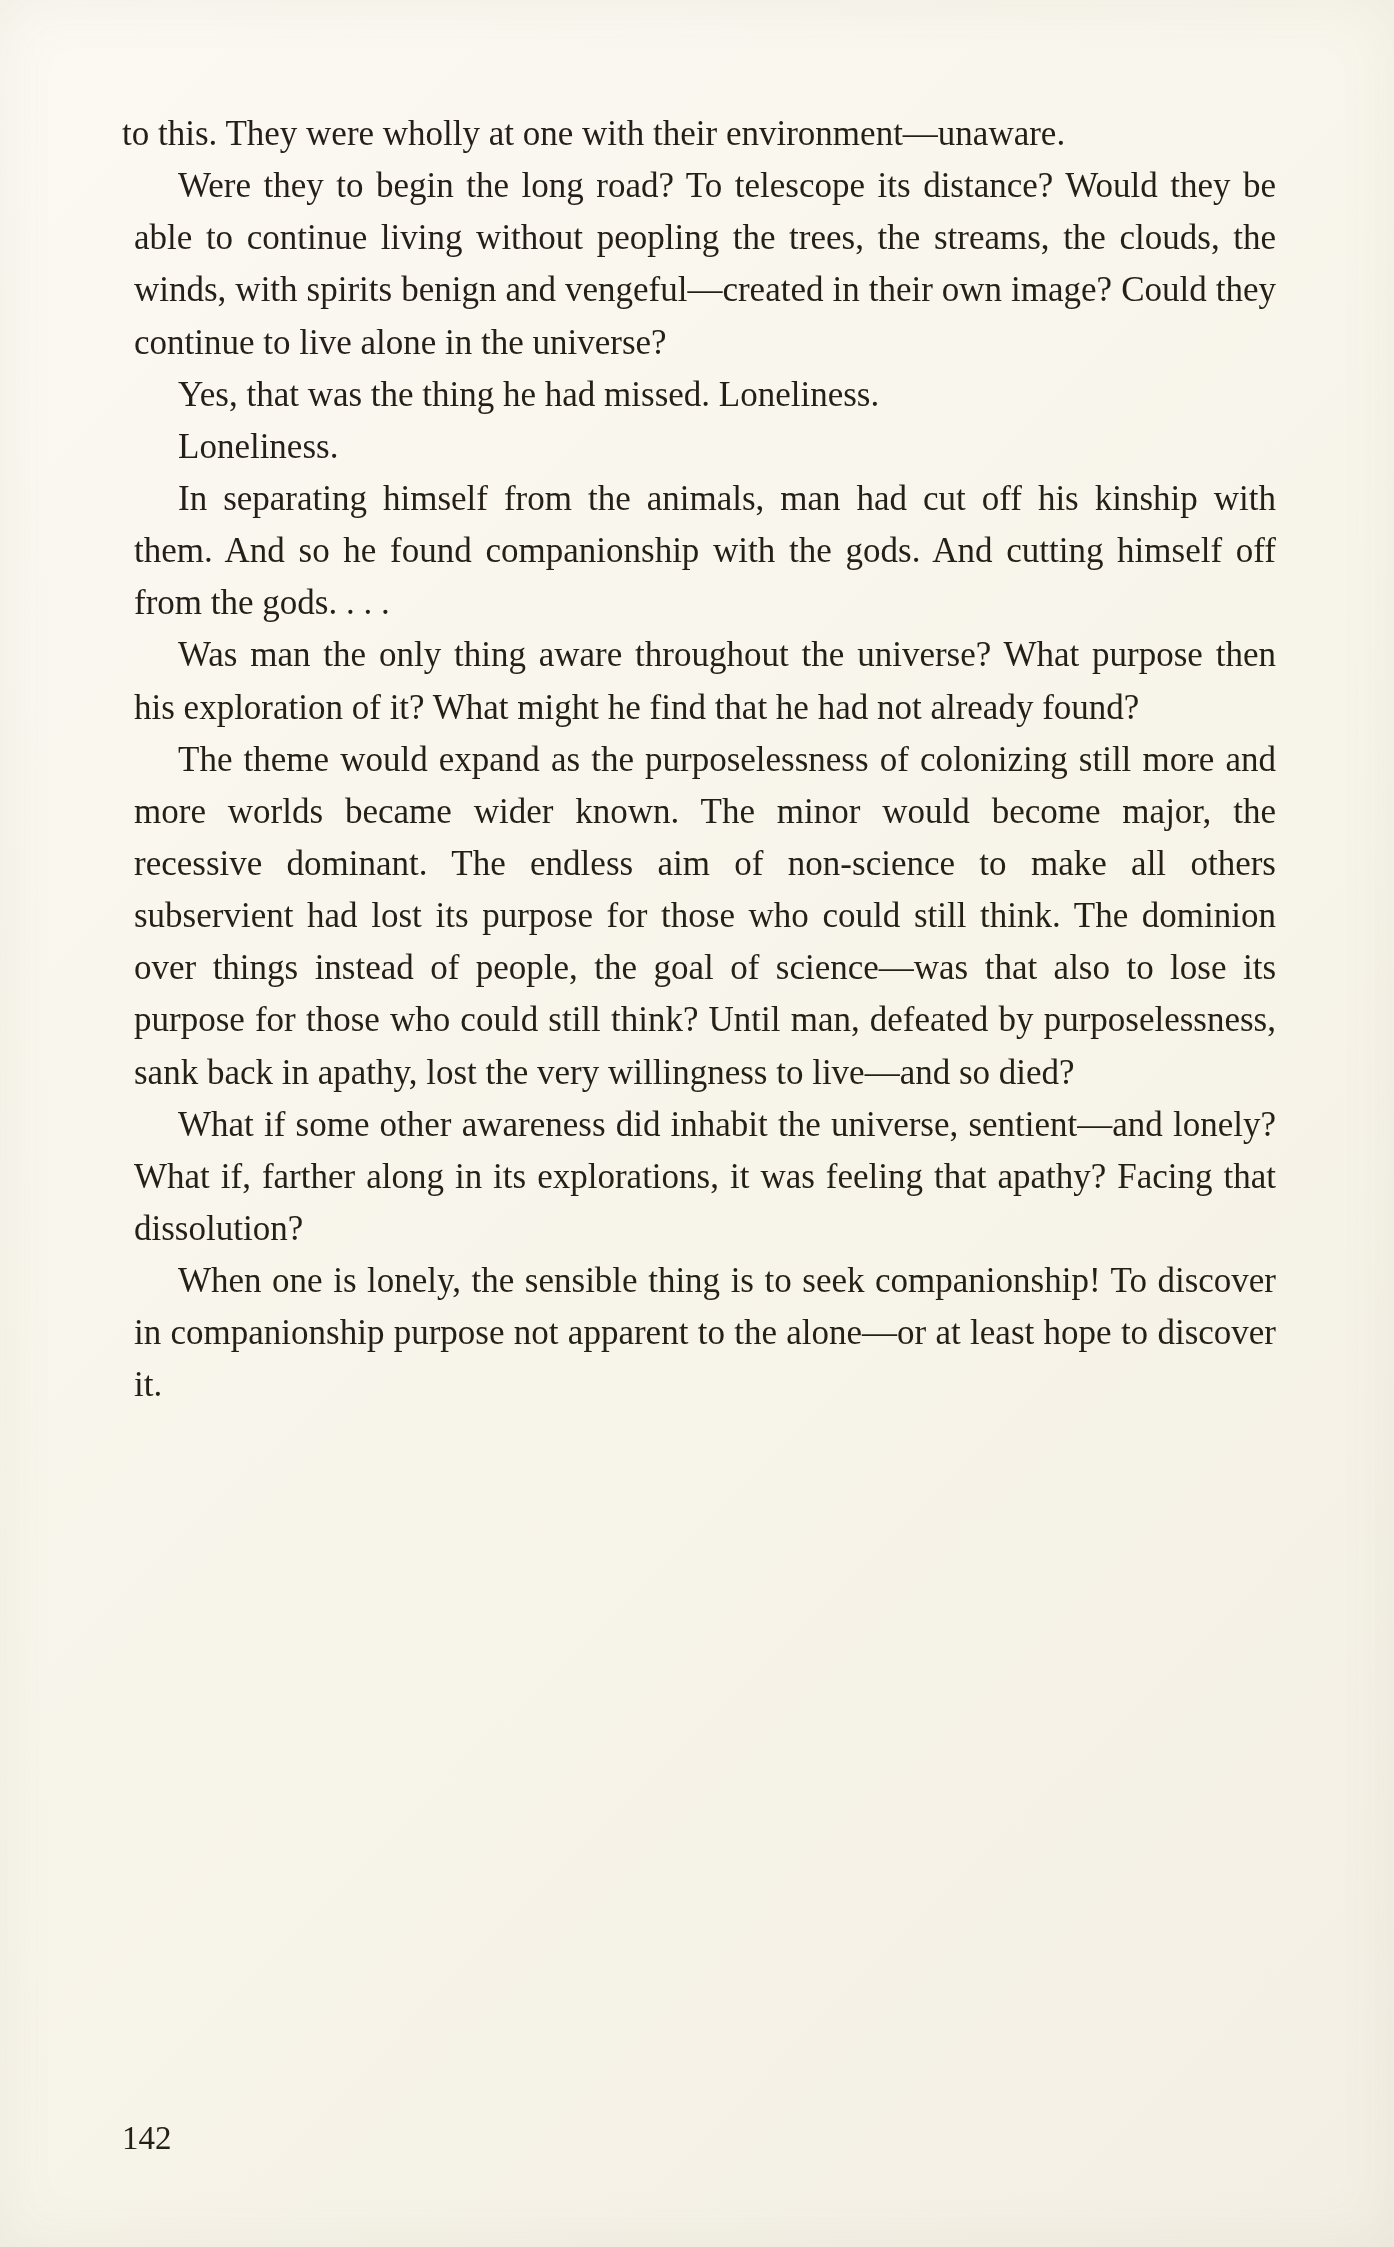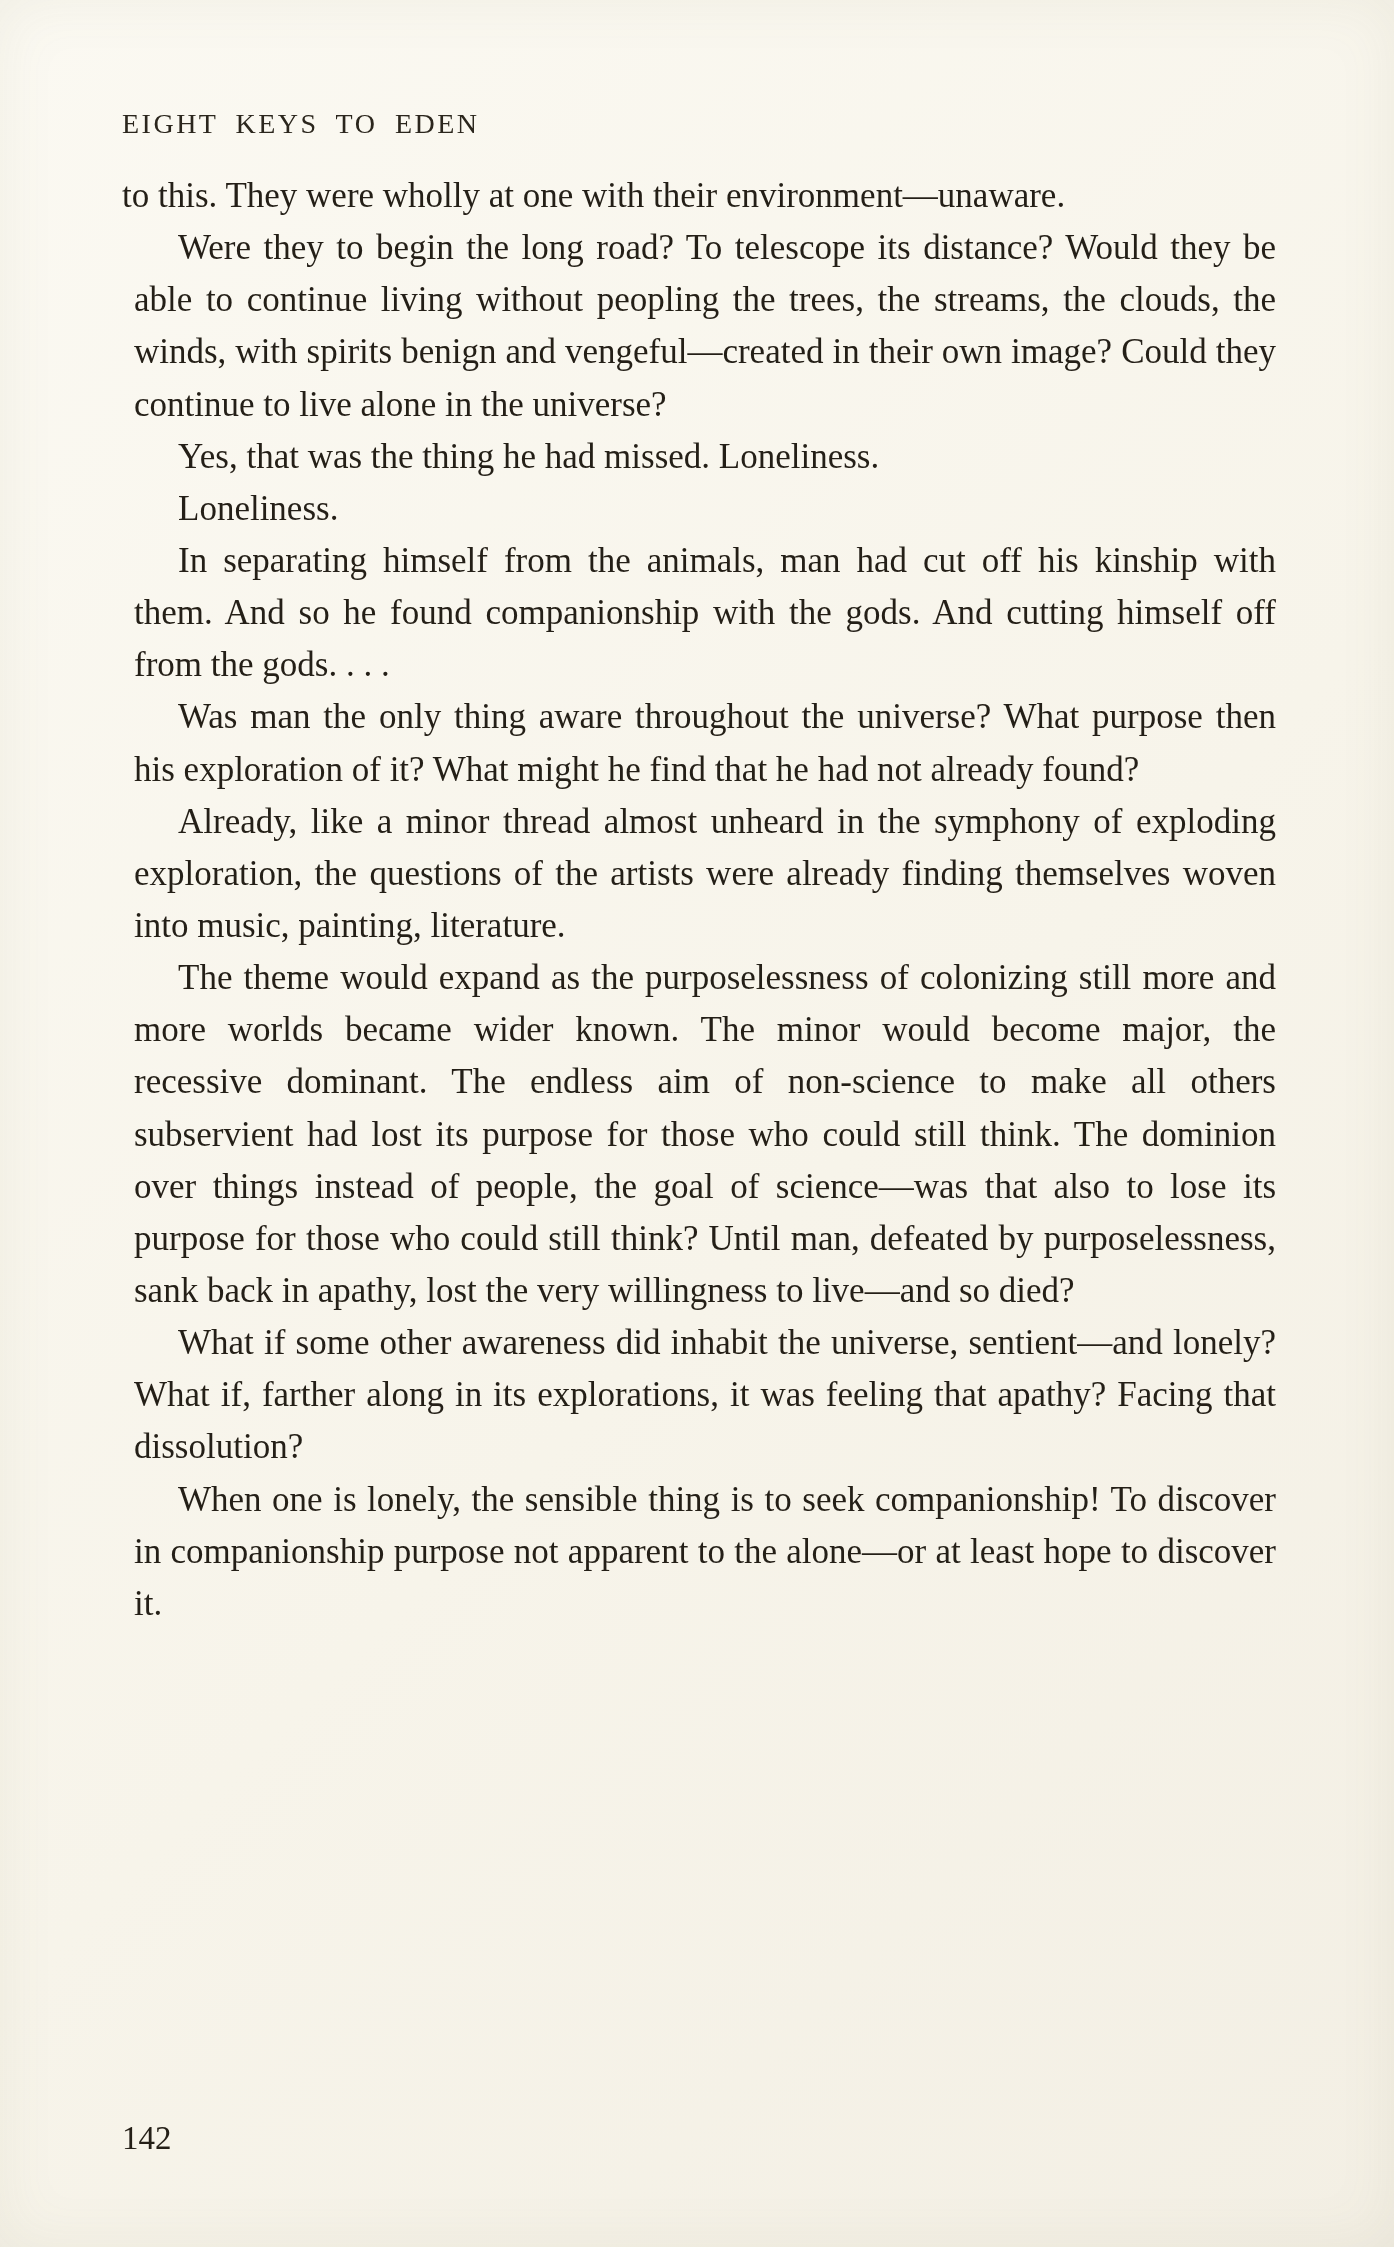--- a/index.html
+++ b/index.html
@@ -50,29 +50,27 @@
     left: 122px;
     bottom: 90px;
     font-size: 33px;
     color: #241f17;
   }
 </style>
 </head>
 <body>
 
 <div class="page">
-  <div class="running-header">EIGHT KEYS TO EDEN</div>
 
   <div class="body-text">
       <p>to this. They were wholly at one with their environment—unaware.</p>
       <p class="indent">Were they to begin the long road? To telescope its distance? Would they be able to continue living without peopling the trees, the streams, the clouds, the winds, with spirits benign and vengeful—created in their own image? Could they continue to live alone in the universe?</p>
       <p class="indent">Yes, that was the thing he had missed. Loneliness.</p>
       <p class="indent">Loneliness.</p>
       <p class="indent">In separating himself from the animals, man had cut off his kinship with them. And so he found companionship with the gods. And cutting himself off from the gods. . . .</p>
       <p class="indent">Was man the only thing aware throughout the universe? What purpose then his exploration of it? What might he find that he had not already found?</p>
-      <p class="indent">Already, like a minor thread almost unheard in the symphony of exploding exploration, the questions of the artists were already finding themselves woven into music, painting, literature.</p>
       <p class="indent">The theme would expand as the purposelessness of colonizing still more and more worlds became wider known. The minor would become major, the recessive dominant. The endless aim of non-science to make all others subservient had lost its purpose for those who could still think. The dominion over things instead of people, the goal of science—was that also to lose its purpose for those who could still think? Until man, defeated by purposelessness, sank back in apathy, lost the very willingness to live—and so died?</p>
       <p class="indent">What if some other awareness did inhabit the universe, sentient—and lonely? What if, farther along in its explorations, it was feeling that apathy? Facing that dissolution?</p>
       <p class="indent">When one is lonely, the sensible thing is to seek companionship! To discover in companionship purpose not apparent to the alone—or at least hope to discover it.</p>
     </div>
 
   <div class="page-number">142</div>
 </div>
 
 </body></html>

